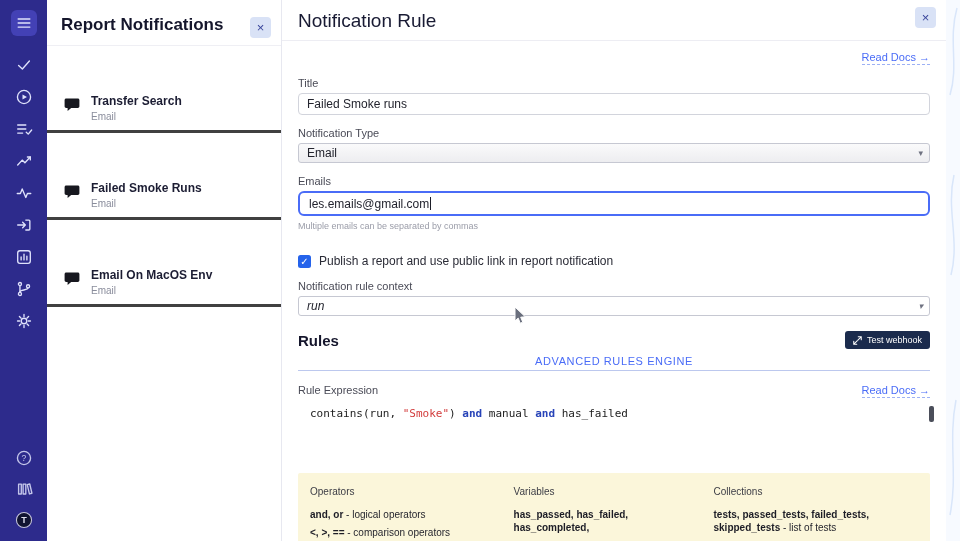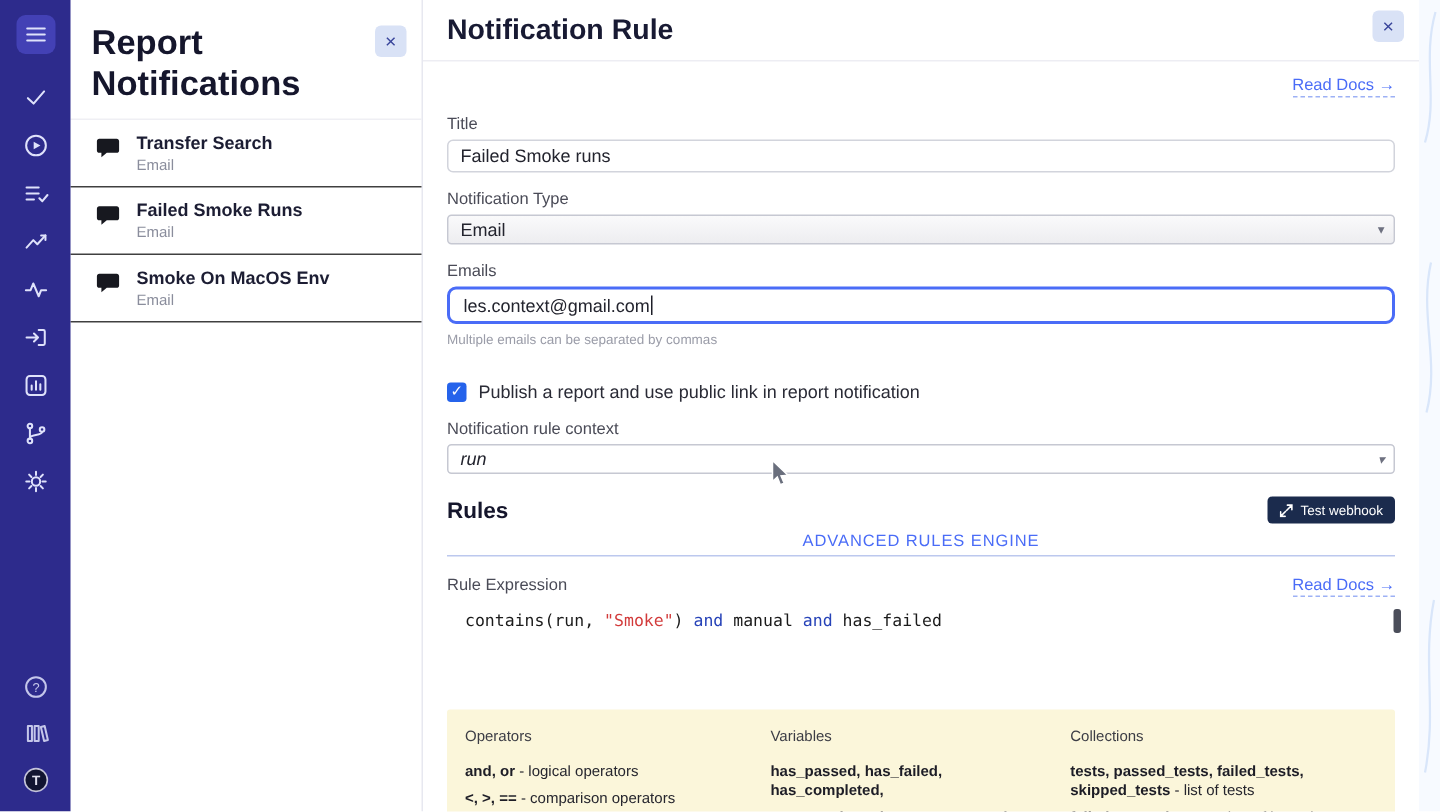--- a/index.html
+++ b/index.html
@@ -27,37 +27,37 @@
   .menu-btn { background:#4341b5; border-radius:6px; margin-bottom:16px; }
   .side-group { display:flex; flex-direction:column; gap:6px; align-items:center; }
   .side-bottom { margin-top:auto; display:flex; flex-direction:column; gap:5px; align-items:center; }
   .side-bottom .icon-btn svg { opacity:.85; }
 
   
   .panel {
     position:absolute; left:47px; top:0; bottom:0; width:235px; background:#fff;
     border-right:1px solid #e7e8f0; z-index:4;
   }
-  .panel-title { font-size:23px; font-weight:700; color:#15162c; padding:15px 40px 10px 14px; }
+  .panel-title { font-size:17px; font-weight:700; color:#15162c; padding:15px 40px 10px 14px; }
   .sq-close {
     position:absolute; top:17px; right:10px; width:21px; height:21px;
     background:#d9e2f6; border-radius:4px; color:#39459b; font-size:13px;
     display:flex; align-items:center; justify-content:center; cursor:pointer;
   }
   .notif-list { border-top:1px solid #efeff4; }
-  .notif-item { position:relative; padding:8px 10px 8px 44px; border-bottom:1px solid #404040; cursor:pointer; }
+  .notif-item { position:relative; padding:8px 10px 8px 44px; border-bottom:3px solid #404040; cursor:pointer;margin-top:40px; }
   .notif-item .bubble { position:absolute; left:17px; top:11px; width:16px; height:16px; }
   .notif-item .bubble svg { width:16px; height:16px; fill:#17181f; }
   .notif-item-title { font-size:12px; font-weight:700; color:#1c1d33; }
   .notif-item-sub { font-size:10px; color:#8a8d9c; margin-top:3px; }
 
   
   .main { position:absolute; left:282px; top:0; bottom:0; right:14px; background:#fff; }
   .main-header { position:relative; padding:10px 16px 8px; border-bottom:1px solid #ededf3; }
-  .main-title { font-size:19px; font-weight:700; color:#181a33; }
+  .main-title { font-size:19px; font-weight:400; color:#181a33; }
   .main-close { top:7px; right:10px; }
   .content { padding:2px 16px 0; }
 
   .docs-row { text-align:right; margin:4px 0 0; }
   .link { color:#4a6cf7; font-size:11px; cursor:pointer; text-decoration:none;
     border-bottom:1px dashed #9db1f5; padding-bottom:1px; }
 
   .field-label { font-size:11px; color:#4a4b57; margin:12px 0 4px; }
   .text-input {
     width:100%; height:22px; border:1px solid #d2d4dc; border-radius:4px;
@@ -100,21 +100,21 @@
 
   .expr-row { display:flex; justify-content:space-between; align-items:baseline; margin-top:13px; }
   .expr-label { font-size:11px; color:#4a4b57; }
 
   .code-editor {
     position:relative; margin-top:7px; padding:2px 12px 6px;
     font-family:"DejaVu Sans Mono", monospace; font-size:11px; color:#1b1b1b; min-height:22px;
   }
   .seg-plain { color:#1b1b1b; }
   .seg-string { color:#d23b3b; }
-  .seg-keyword { color:#2743b8; font-weight:normal; }
+  .seg-keyword { color:#2743b8; font-weight:bold; }
   .code-thumb { position:absolute; right:-4px; top:1px; width:5px; height:16px; background:#4b4e5a; border-radius:2px; cursor:grab; }
 
   .help-box {
     margin-top:46px; background:#fbf6da; border-radius:2px; padding:13px 12px 20px;
     display:grid; grid-template-columns:1.02fr 1fr 1.1fr; gap:14px; min-height:130px;
   }
   .help-col-title { font-size:10px; color:#3c3d45; margin:0 0 11px; }
   .help-line { font-size:10px; color:#26262e; margin-bottom:5px; line-height:1.32; }
   .help-line b { font-weight:700; color:#1d1d26; }
 
@@ -242,21 +242,21 @@
     <div class="notif-item-title">Failed Smoke Runs</div>
     <div class="notif-item-sub">Email</div>
   </div>
 
   <div class="notif-item">
     <span class="bubble">
       <svg viewBox="0 0 16 16">
             <path d="M2.2 1.5h11.6c.9 0 1.6.7 1.6 1.6v6.2c0 .9-.7 1.6-1.6 1.6H7.2l-3.6 3v-3H2.2c-.9 0-1.6-.7-1.6-1.6V3.1c0-.9.7-1.6 1.6-1.6z"></path>
           </svg>
     </span>
-    <div class="notif-item-title">Smoke On MacOS Env</div>
+    <div class="notif-item-title">Email On MacOS Env</div>
     <div class="notif-item-sub">Email</div>
   </div>
 </div>
 </aside>
 
 <main class="main">
   <div class="main-header">
     <div class="main-title">Notification Rule</div>
     <div class="sq-close main-close">
       <span>×</span>
@@ -272,21 +272,21 @@
     <input class="text-input" type="text" value="Failed Smoke runs" style="">
 
     <div class="field-label">Notification Type</div>
     <div class="select select--gray">
       <span>Email</span>
       <span class="chev">▾</span>
     </div>
 
     <div class="field-label" style="">Emails</div>
     <div class="email-box">
-      <span>les.context@gmail.com</span>
+      <span>les.emails@gmail.com</span>
       <span class="caret"></span>
     </div>
     <div class="help-text">Multiple emails can be separated by commas</div>
 
     <div class="checkbox-row">
       <span class="checkbox">
         <span>✓</span>
       </span>
       <span class="checkbox-label">Publish a report and use public link in report notification</span>
     </div>

